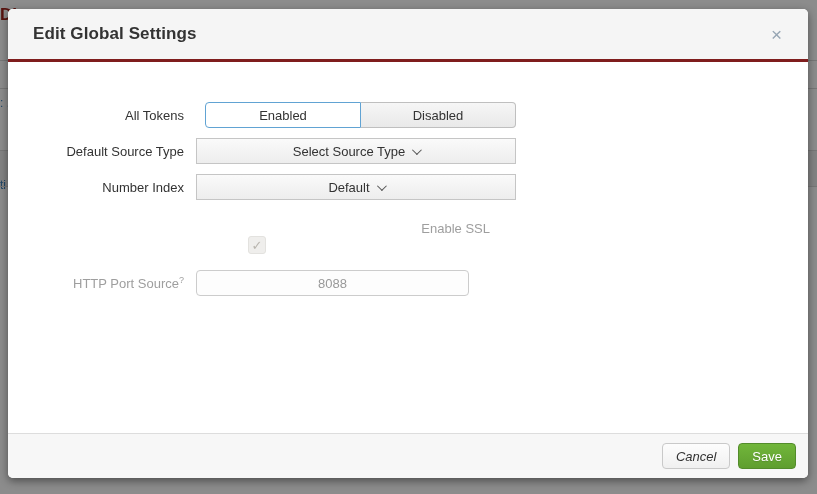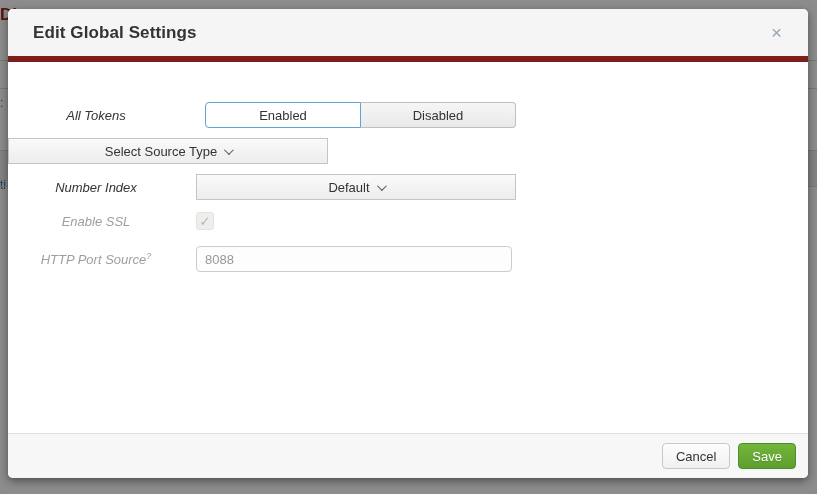--- a/index.html
+++ b/index.html
@@ -14,32 +14,32 @@
   .bg-line { position:absolute; left:0; right:0; height:1px; background:#d9d9d9; }
   .bg-band { position:absolute; left:0; right:0; background:#eee; }
 
   
   .overlay { position:absolute; inset:0; background:rgba(0,0,0,0.45); }
 
   
   .modal { position:absolute; left:8px; top:9px; width:800px; height:469px;
            background:#fff; border-radius:5px; box-shadow:0 3px 9px rgba(0,0,0,0.45);
            display:flex; flex-direction:column; }
-  .modal-header { height:53px; background:#f5f5f5; border-bottom:6px solid #7f1d1d;
+  .modal-header { height:53px; background:#f5f5f5; border-bottom:3px solid #7f1d1d;
                   border-radius:5px 5px 0 0; display:flex; align-items:center;
                   padding:0 20px 0 25px; flex:0 0 auto; }
   .modal-title { font-size:17px; color:#333; font-weight:bold; letter-spacing:0.1px; flex:1; }
   .close-btn { color:#97a6b4; font-size:19px; line-height:1; cursor:pointer;
                padding:4px 6px; user-select:none; }
 
   .modal-body { flex:1 1 auto; background:#fff; padding-top:40px; }
 
   .form-row { display:flex; align-items:center; margin-bottom:10px; }
-  .form-label { width:188px; text-align:center; font-size:13px; color:#333;
-                padding-right:12px; flex:0 0 auto;font-style:italic; }
+  .form-label { width:188px; text-align:right; font-size:13px; color:#333;
+                padding-right:12px; flex:0 0 auto; }
   .form-label.disabled { color:#9e9e9e; }
   .form-label sup { font-size:9px; }
   .control-col { width:320px; flex:0 0 auto; }
 
   
   .btn-group { display:flex; width:320px; height:26px;padding-left:9px; }
   .seg-btn { flex:1; display:flex; align-items:center; justify-content:center;
              font-size:13px; color:#333; cursor:pointer;
              background:linear-gradient(#f6f6f6,#e9e9e9); border:1px solid #bfbfbf; }
   .seg-btn.first { border-radius:4px 0 0 4px; }
@@ -48,37 +48,37 @@
   .seg-btn.selected + .seg-btn { border-left:none; }
 
   
   .dropdown-btn { width:320px; height:26px; display:flex; align-items:center; justify-content:center;
                   gap:7px; font-size:13px; color:#333; cursor:pointer;
                   background:linear-gradient(#fafafa,#ededed); border:1px solid #c5c5c5; border-radius:0; }
   .chevron { width:7px; height:7px; border-right:1.5px solid #555; border-bottom:1.5px solid #555;
              transform:rotate(45deg) translateY(-2px); display:inline-block; }
 
   
-  .row-checkbox { margin-top:12px; margin-bottom:16px; }
+  .row-checkbox { margin-top:21px; margin-bottom:16px;flex-direction:column; }
   .checkbox { width:18px; height:18px; background:#efeeec; border:1px solid #e3e2df;
               border-radius:3px; display:flex; align-items:center; justify-content:center;
               color:#b8b5ae; font-size:13px; font-weight:bold; }
 
   
-  .text-input { width:316px; height:26px; background:#fdfdfd; border:1px solid #cccccc;
+  .text-input { width:273px; height:26px; background:#fdfdfd; border:1px solid #cccccc;
                 border-radius:4px; font-size:13px; color:#999; padding:0 8px;
-                font-family:"Liberation Sans","DejaVu Sans",sans-serif; }
+                font-family:"Liberation Sans","DejaVu Sans",sans-serif;text-align:center; }
 
   
   .modal-footer { flex:0 0 auto; height:45px; background:#f7f7f7; border-top:1px solid #dddddd;
                   border-radius:0 0 5px 5px; display:flex; align-items:center;
                   justify-content:flex-end; gap:8px; padding:0 12px; }
   .btn { height:26px; padding:0 13px; font-size:13px; border-radius:4px; cursor:pointer;
          display:flex; align-items:center; }
-  .btn-cancel { background:linear-gradient(#fdfdfd,#f0f0f0); border:1px solid #c9c9c9; color:#333; }
+  .btn-cancel { background:linear-gradient(#fdfdfd,#f0f0f0); border:1px solid #c9c9c9; color:#333;font-style:italic; }
   .btn-save { background:linear-gradient(#71b63a,#5f9e2f); border:1px solid #538c2b; color:#fff;
               font-weight:normal; text-shadow:0 1px 1px rgba(0,0,0,0.15); }
 </style>
 </head>
 <body>
 
 <div class="page-behind">
   <div class="bg-frag red" style="left:0; top:5px;">DI</div>
   <div class="bg-line" style="top:60px;"></div>
   <div class="bg-line" style="top:88px;"></div>
@@ -104,20 +104,21 @@
       <div class="form-label">All Tokens</div>
       <div class="control-col">
         <div class="btn-group">
           <div class="seg-btn first selected">Enabled</div>
           <div class="seg-btn last">Disabled</div>
         </div>
       </div>
     </div>
 
     <div class="form-row">
+      <div class="form-label">Default Source Type</div>
       <div class="control-col">
         <div class="dropdown-btn">
           <span>Select Source Type</span>
           <span class="chevron"></span>
         </div>
       </div>
     </div>
 
     <div class="form-row">
       <div class="form-label">Number Index</div>

